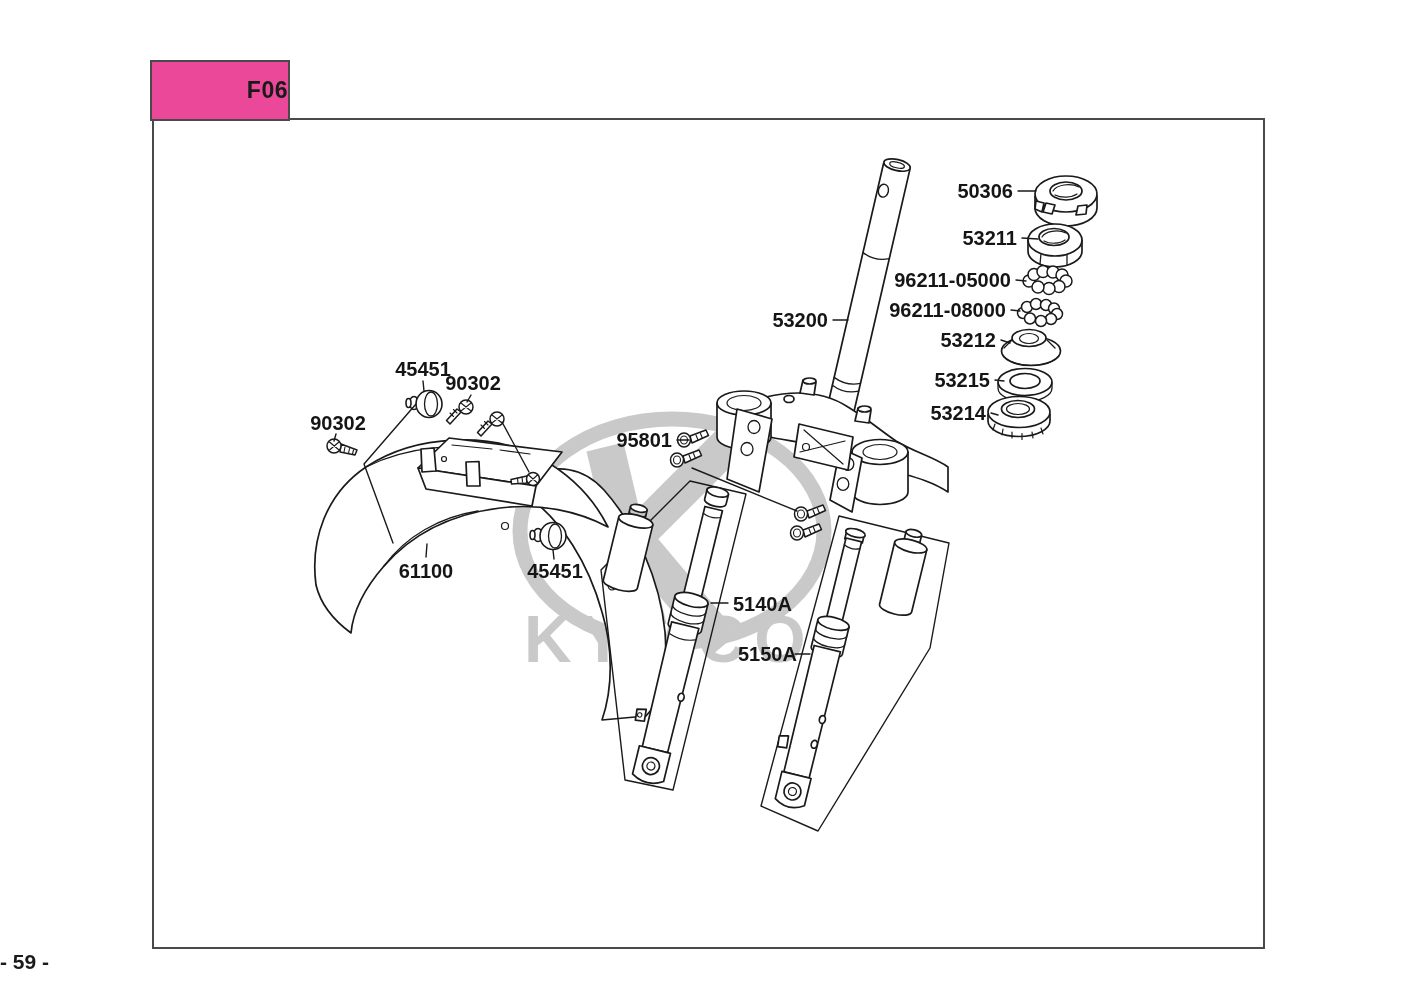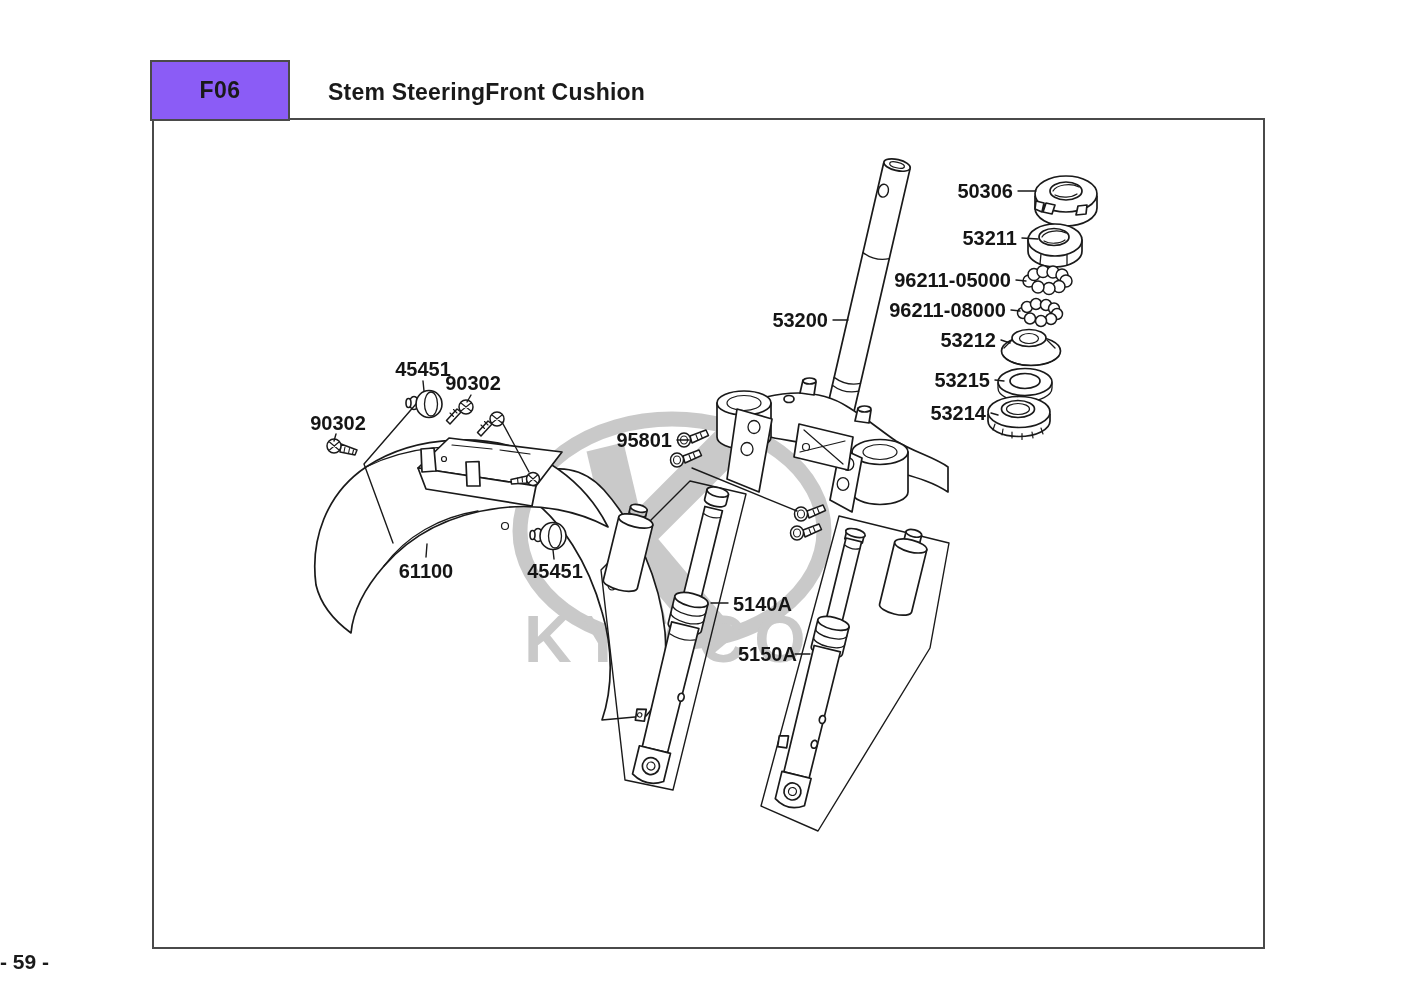--- a/index.html
+++ b/index.html
@@ -1,40 +1,39 @@
 <!DOCTYPE html>
 <html><head>
 <meta charset="utf-8">
 <style>
   html,body{margin:0;padding:0;background:#fff;}
   .page{position:relative;width:1415px;height:1000px;background:#fff;overflow:hidden;
         font-family:"Liberation Sans",sans-serif;color:#1a1a1a;}
   .code-box{position:absolute;left:150px;top:60px;width:136px;height:57px;
-            border:2px solid #4a4a4a;display:flex;align-items:center;justify-content:center;
-            font-size:23px;font-weight:bold;letter-spacing:.5px;background:#8b5cf6;z-index:3;}
+            border:2px solid #4a4a4a;display:flex;align-items:center;justify-content:flex-end;
+            font-size:23px;font-weight:bold;letter-spacing:.5px;background:#ec4899;z-index:3;}
   .main-box{position:absolute;left:152px;top:118px;width:1109px;height:827px;
             border:2px solid #4a4a4a;background:#fff;z-index:1;}
   .title{position:absolute;left:328px;top:79px;font-size:23px;font-weight:bold;z-index:3;
          letter-spacing:.2px;}
   .footer{position:absolute;left:0;top:950px;width:1415px;text-align:left;
           font-size:21px;font-weight:bold;z-index:3;}
   svg.diagram{position:absolute;left:0;top:0;z-index:2;}
   .lbl{font-family:"Liberation Sans",sans-serif;font-size:20px;font-weight:bold;fill:#151515;}
   .wm-text{font-family:"Liberation Sans",sans-serif;font-size:66px;font-weight:bold;
            letter-spacing:9px;fill:#c7c7c7;}
 </style>
 </head>
 <body>
 
 <div class="page">
 
   <div class="code-box">
     <span>F06</span>
   </div>
-  <div class="title">Stem SteeringFront Cushion</div>
   <div class="main-box"></div>
 
   <svg class="diagram" width="1415" height="1000" viewBox="0 0 1415 1000">
 
     <g opacity="0.95">
       <ellipse cx="672" cy="531" rx="152" ry="112" fill="none" stroke="#c7c7c7" stroke-width="15"></ellipse>
       <path d="M605 447 L648 628" stroke="#c7c7c7" stroke-width="38" fill="none"></path>
       <path d="M744 428 L634 538 L724 645" stroke="#c7c7c7" stroke-width="36" fill="none"></path>
       <text class="wm-text" x="524" y="662">KYMCO</text>
     </g>

